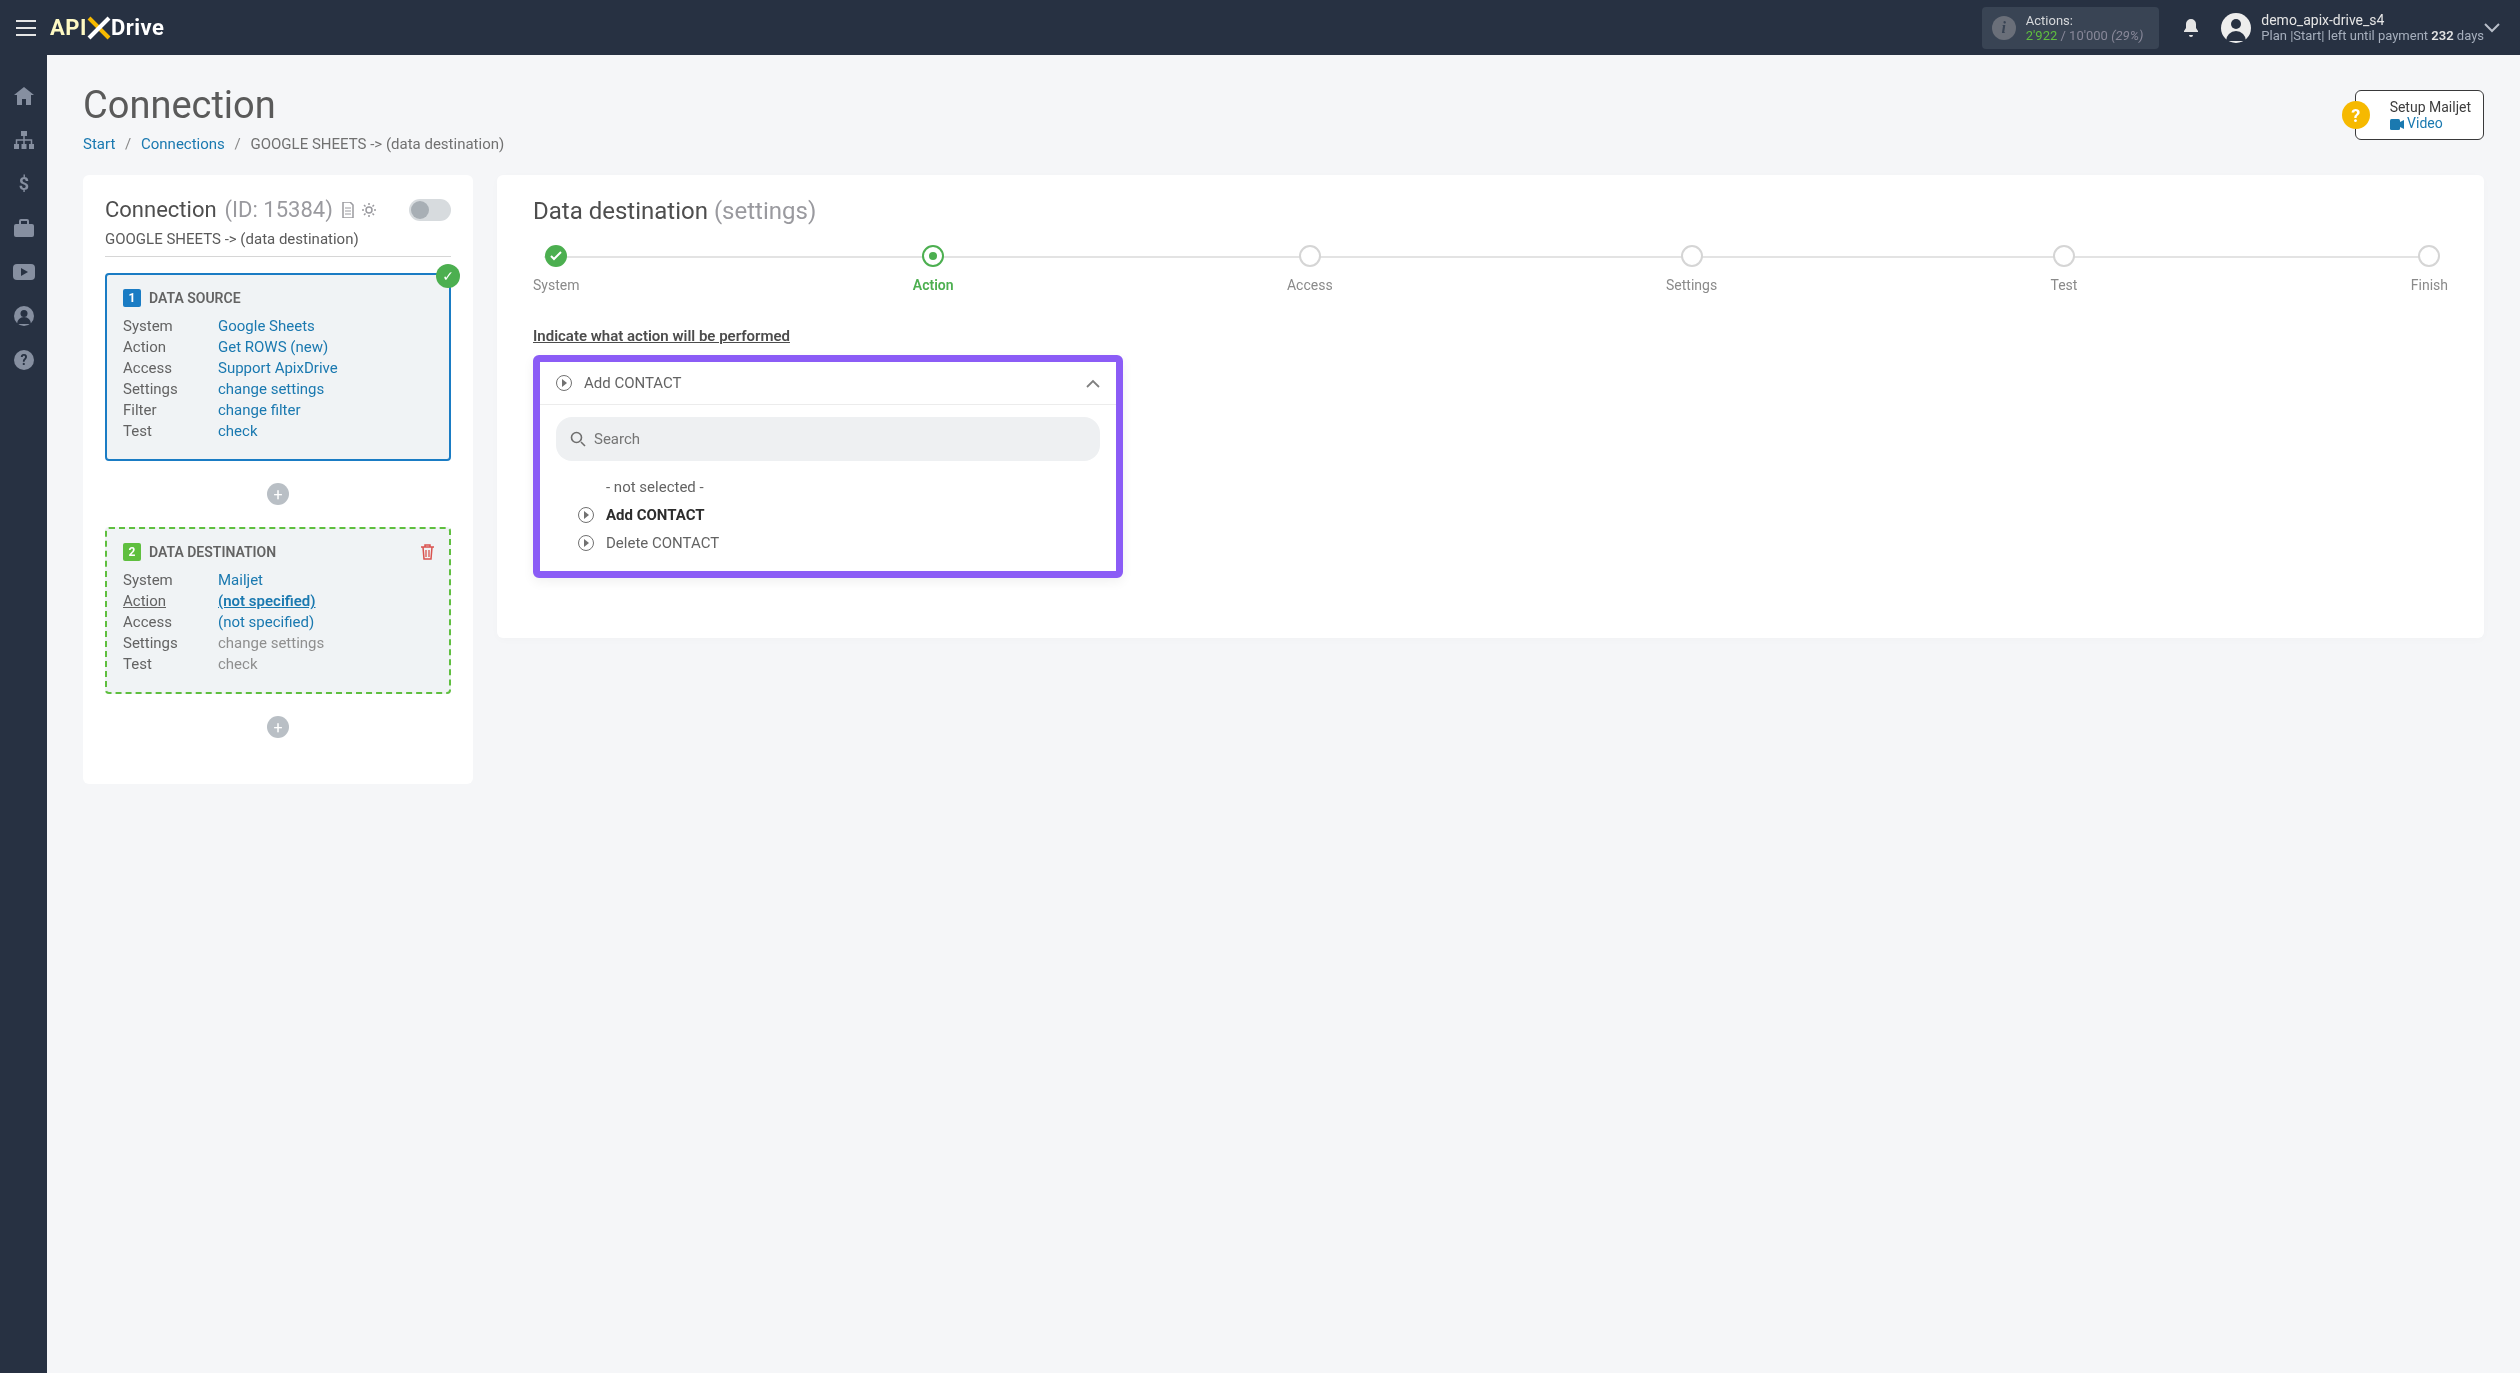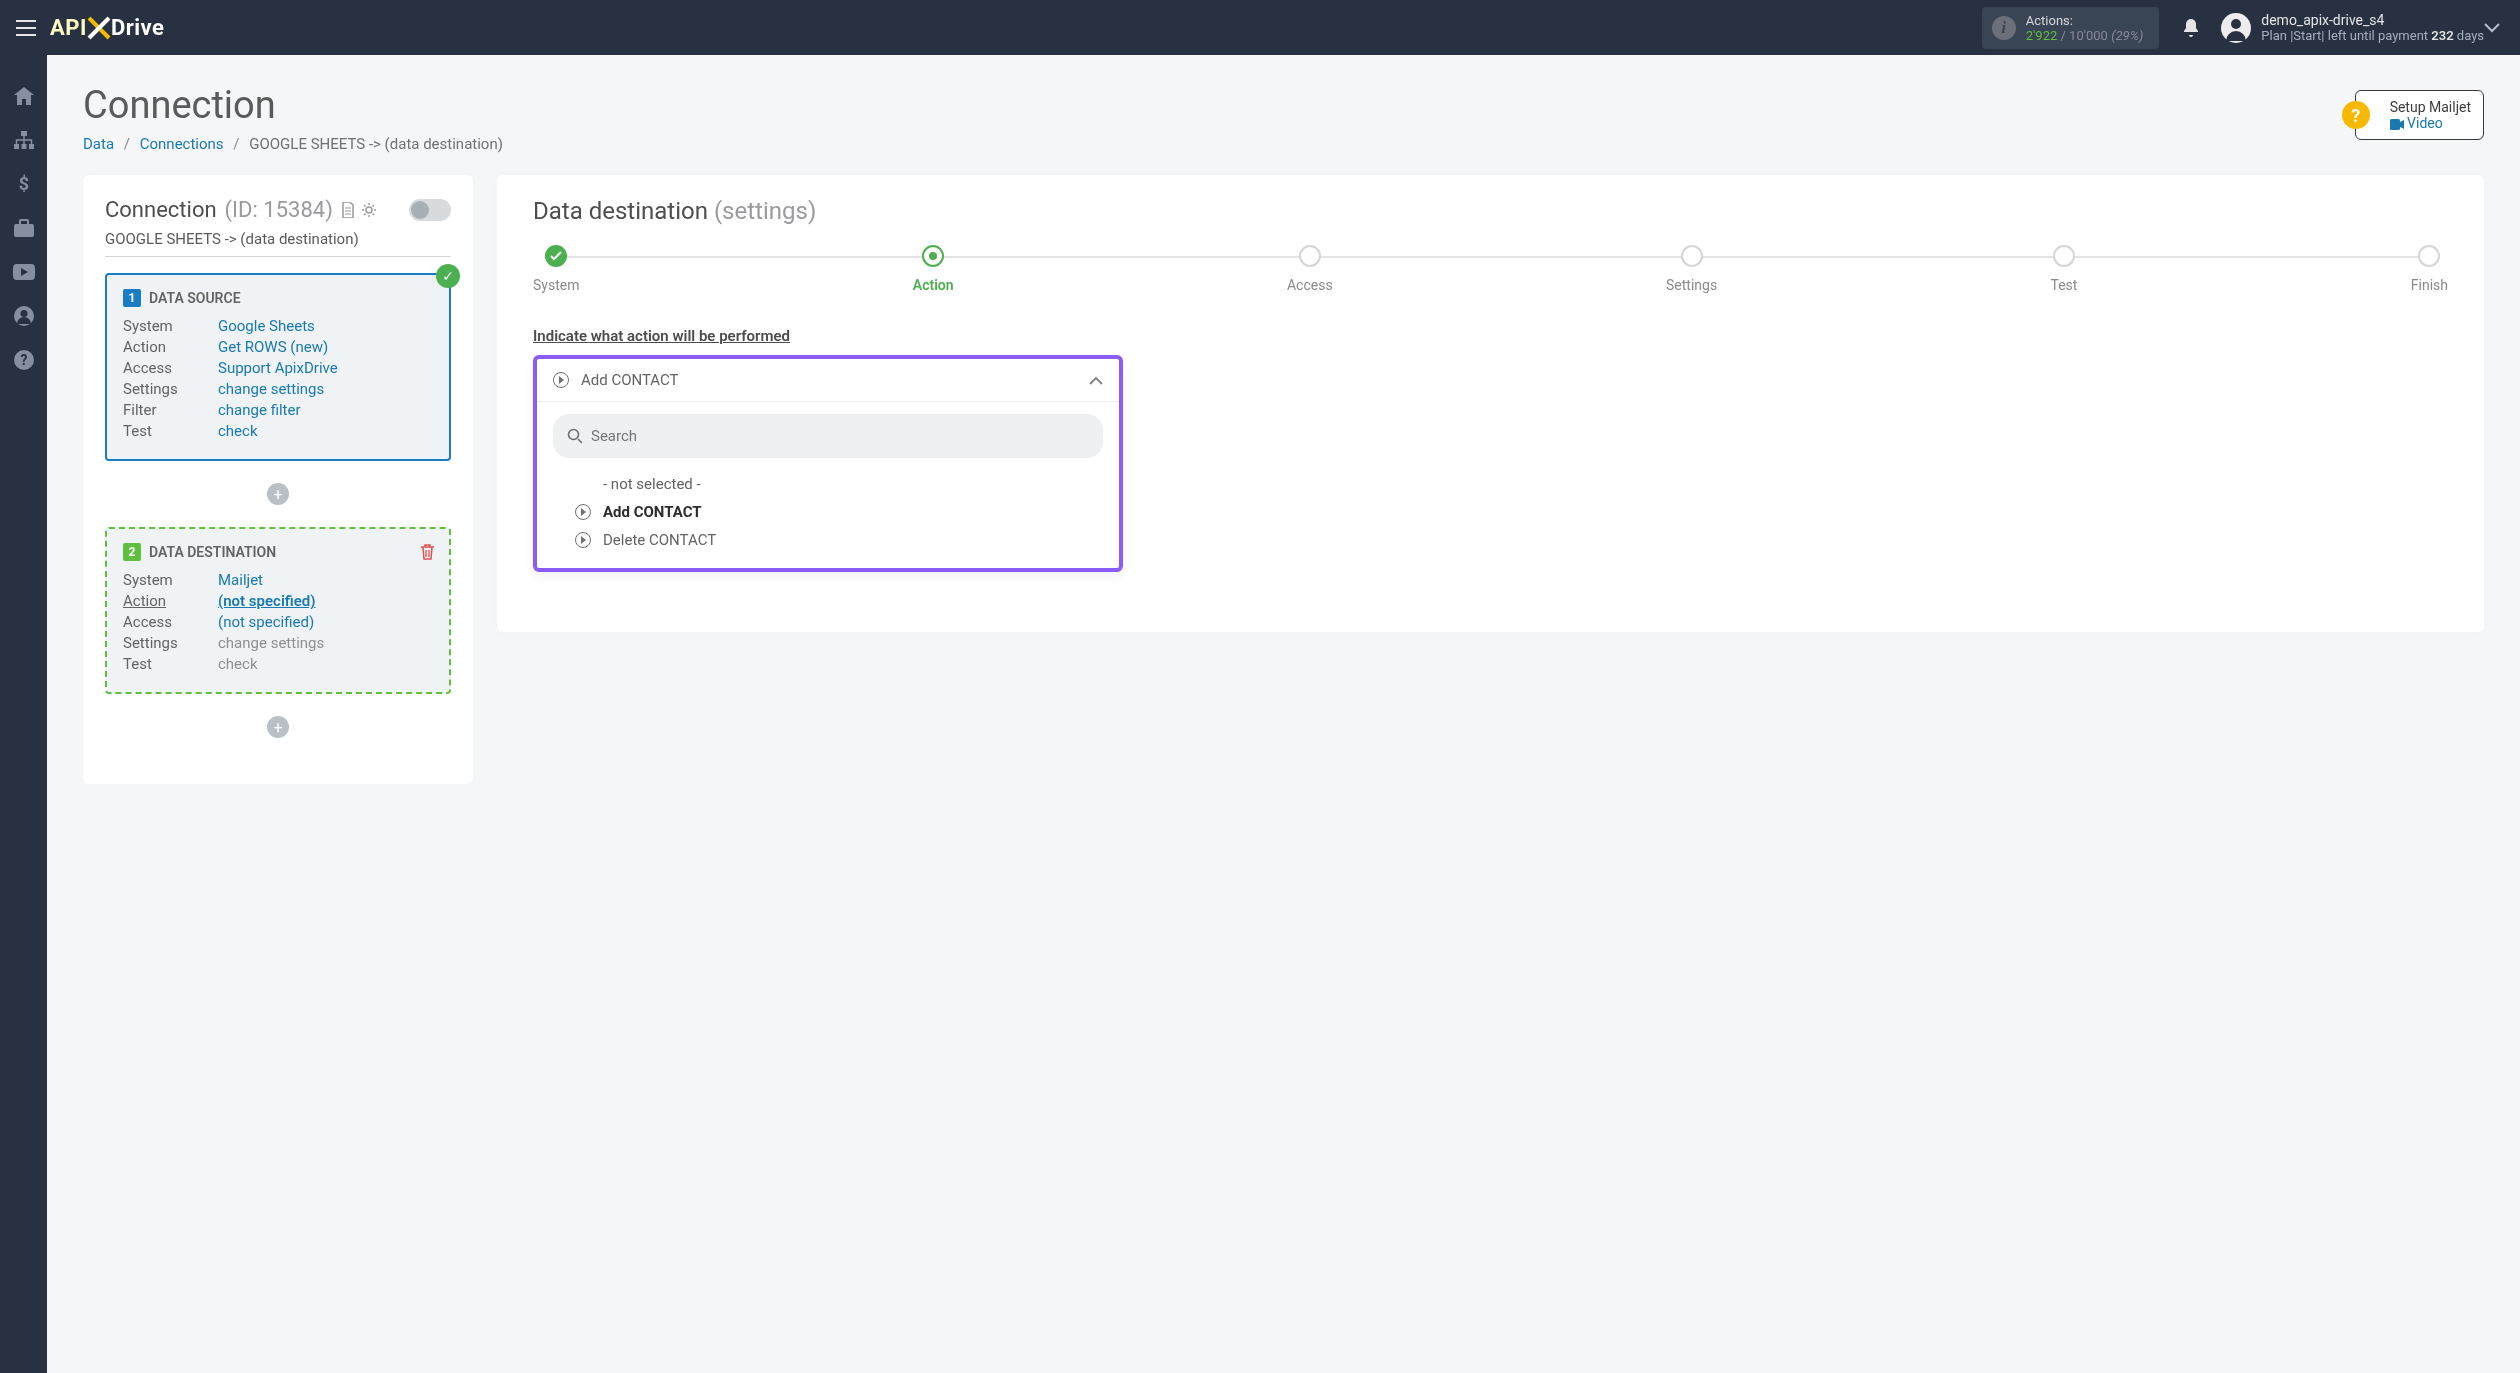--- a/index.html
+++ b/index.html
@@ -86,21 +86,21 @@
 .step .dot { width: 22px; height: 22px; border-radius: 50%; border: 2px solid #d5d5d5; background: #fff; display: flex; align-items: center; justify-content: center; }
 .step.done .dot { background: #4caf50; border-color: #4caf50; color: #fff; }
 .step.active .dot { border-color: #4caf50; }
 .step.active .dot .inner { width: 8px; height: 8px; border-radius: 50%; background: #4caf50; }
 .step .label { font-size: 14px; color: #8a8a8a; }
 .step.active .label { color: #4caf50; font-weight: 600; }
 .stepper-line { position: absolute; top: 11px; left: 11px; right: 11px; height: 2px; background: #e3e3e3; z-index: 0; }
 
 .prompt { font-size: 15px; font-weight: 600; color: #4c4c4c; margin-bottom: 10px; text-decoration: underline; }
 
-.dropdown { border: 4px solid #8b5cf6; border-radius: 6px; background: #fff; box-shadow: 0 4px 12px rgba(0,0,0,0.06); width: 590px; }
+.dropdown { border: 7px solid #8b5cf6; border-radius: 6px; background: #fff; box-shadow: 0 4px 12px rgba(0,0,0,0.06); width: 590px; }
 .dropdown-head { display: flex; align-items: center; padding: 12px 16px; gap: 12px; border-bottom: 1px solid #ececec; cursor: pointer; }
 .dropdown-head .play { width: 16px; height: 16px; border: 1.5px solid #717171; border-radius: 50%; display: flex; align-items: center; justify-content: center; flex-shrink: 0; }
 .dropdown-head .play::after { content: ""; border-left: 5px solid #717171; border-top: 4px solid transparent; border-bottom: 4px solid transparent; margin-left: 1px; }
 .dropdown-head .text { flex: 1; font-size: 15px; color: #636363; }
 .dropdown-head .chevron { color: #808080; }
 
 .dropdown-body { padding: 12px 16px 14px; }
 .search-box { background: #eef0f2; border-radius: 16px; padding: 13px 14px; display: flex; align-items: center; gap: 8px; margin-bottom: 12px; }
 .search-box input { border: none; background: transparent; outline: none; font-size: 15px; flex: 1; }
 .options { }
@@ -221,21 +221,21 @@
       <svg style="display:inline;vertical-align:-2px" width="14" height="11" viewBox="0 0 14 11">
           <rect width="10" height="11" rx="1.5" fill="#1a79b0"></rect>
           <path d="M10 3l4-2v9l-4-2z" fill="#1a79b0"></path>
         </svg>
       <span>Video</span>
     </div>
   </div>
 
   <h1 class="page-title">Connection</h1>
   <div class="breadcrumb">
-    <a>Data</a>
+    <a>Start</a>
     <span class="sep">/</span>
     <a>Connections</a>
     <span class="sep">/</span>
     <span>GOOGLE SHEETS -&gt; (data destination)</span>
   </div>
 
   <div class="panels">
 
     <div class="left-panel">
       <div class="panel-head">

